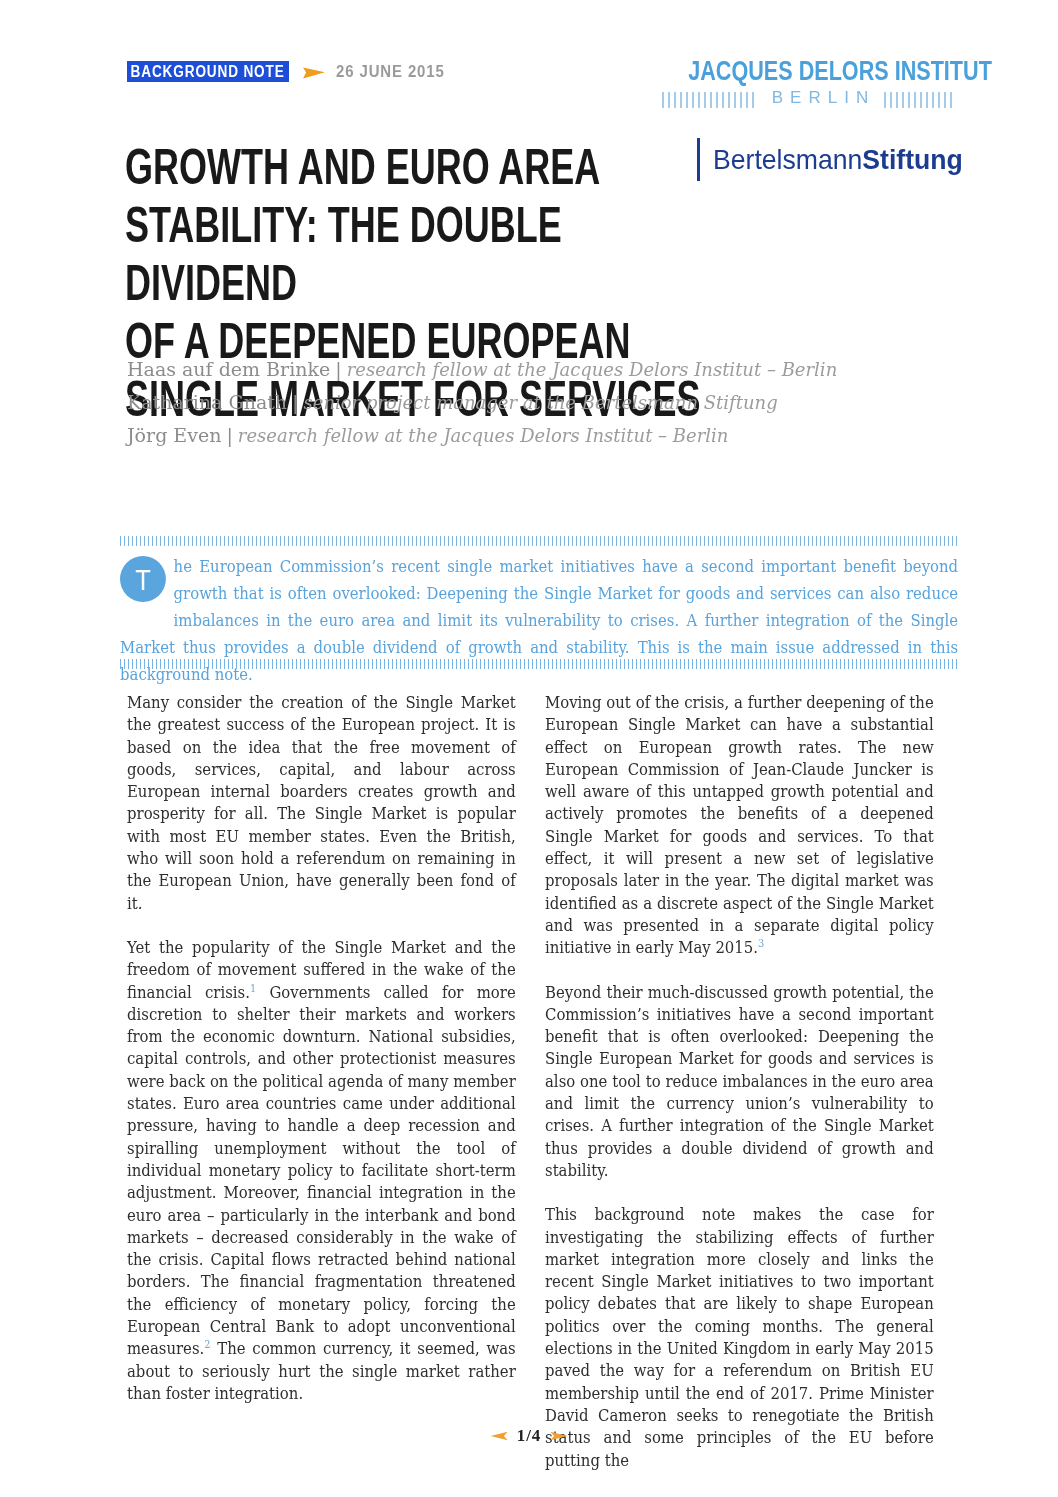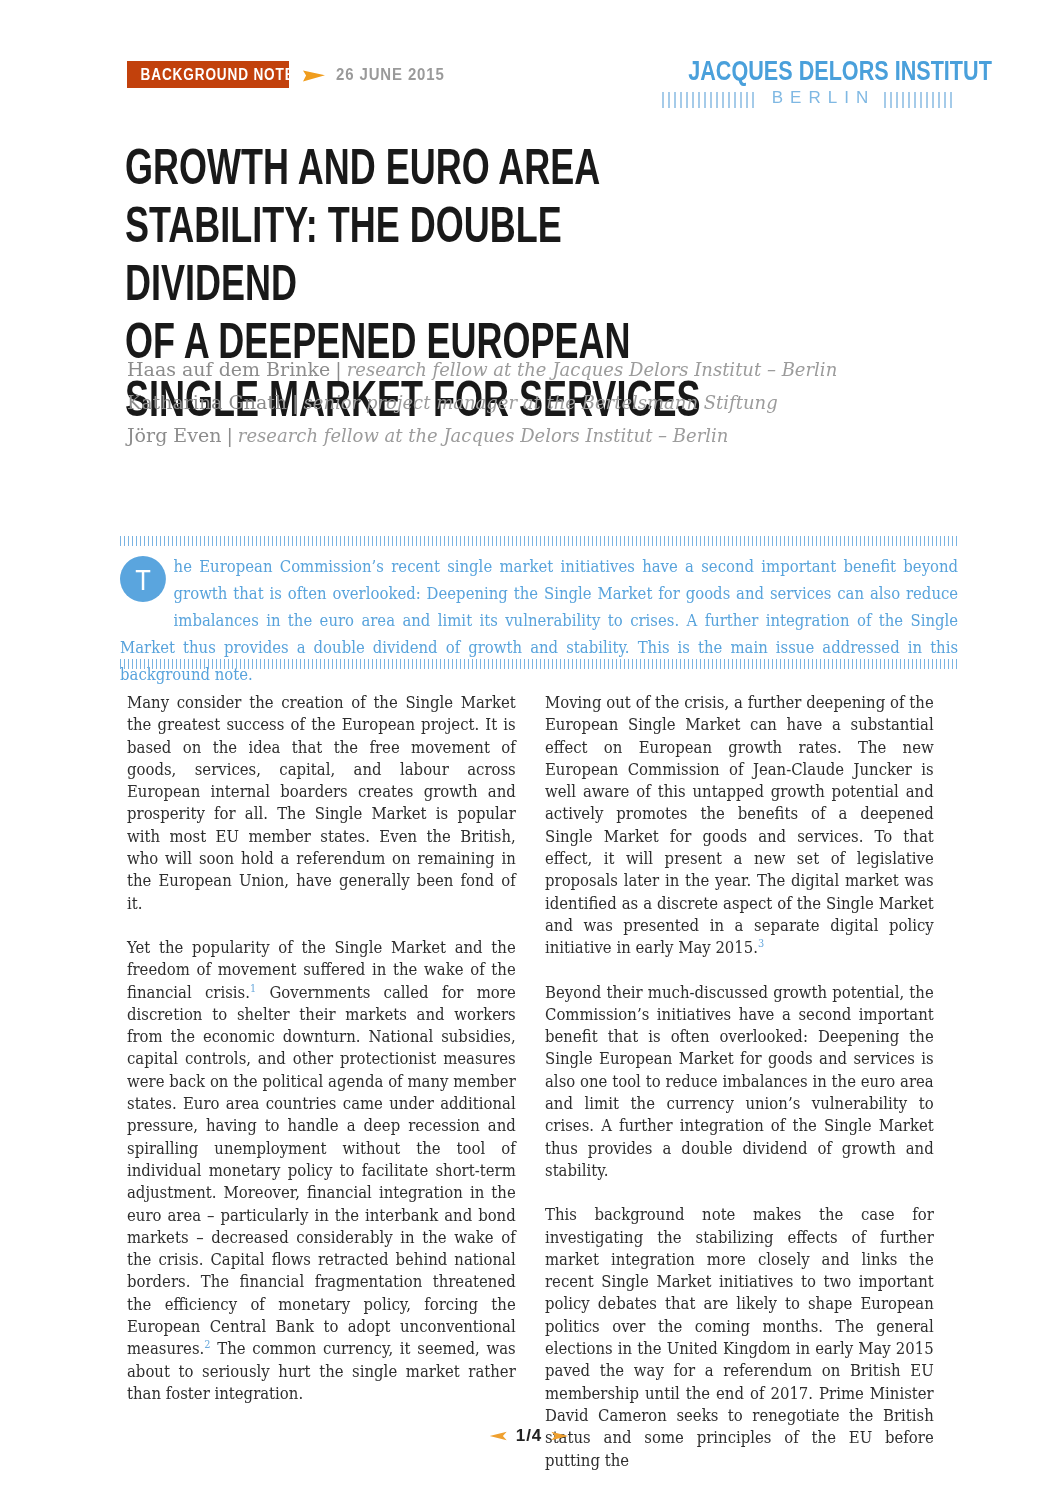--- a/index.html
+++ b/index.html
@@ -3,22 +3,22 @@
 <meta charset="utf-8">
 <style>
   html,body { margin:0; padding:0; background:#ffffff; }
   .page {
     position:relative; width:1058px; height:1497px; background:#ffffff;
     font-family:"DejaVu Serif", serif; overflow:hidden;
   }
 
   
   .header-row { position:absolute; left:127px; top:61px; display:flex; align-items:center; }
-  .badge { background:#c2410c; color:#ffffff; width:162px; height:27px;
-    display:flex; align-items:center; justify-content:flex-start; }
+  .badge { background:#1d4ed8; color:#ffffff; width:162px; height:21px;
+    display:flex; align-items:center; justify-content:center; }
   .badge-text { font-family:"Liberation Sans", sans-serif; font-weight:bold; font-size:16px;
     letter-spacing:1px; transform:scaleX(0.85); white-space:nowrap; }
   .header-arrow { width:22px; height:14px; background:#F09D1E;
     clip-path:polygon(0 22%, 100% 55%, 0 100%, 14% 58%); margin:0 11px 0 14px; }
   .header-date { font-family:"Liberation Sans", sans-serif; font-weight:bold; font-size:17px;
     color:#9A9A9A; letter-spacing:1px; transform:scaleX(0.88); transform-origin:left; white-space:nowrap; }
 
   
   .jdi { position:absolute; left:658px; top:56px; width:302px; text-align:center;
     font-family:"Liberation Sans", sans-serif; }
@@ -68,21 +68,21 @@
   .col-right { left:545px; }
   .body-para { margin:0 0 22px 0; }
   sup.fn { color:#69A9DC; font-size:10.5px; line-height:0; }
 
   
   .footer { position:absolute; left:0; top:1426px; width:100%;
     display:flex; align-items:center; justify-content:center; gap:9px; }
   .pg-arrow { width:17px; height:11px; background:#EFA02F; }
   .pg-arrow.left { clip-path:polygon(100% 12%, 0 50%, 100% 88%, 78% 50%); }
   .pg-arrow.right { clip-path:polygon(0 12%, 100% 50%, 0 88%, 22% 50%); }
-  .pg-num { font-family:Liberation Sans, sans-serif; font-weight:bold; font-size:17px;
+  .pg-num { font-family:Liberation Serif, serif; font-weight:bold; font-size:17px;
     color:#222222; letter-spacing:1px; }
 </style>
 </head>
 <body>
 
 <div class="page">
 
   <div class="header-row">
     <div class="badge">
       <span class="badge-text">BACKGROUND NOTE</span>
@@ -93,20 +93,26 @@
 
   <div class="jdi">
     <div class="jdi-line1">JACQUES DELORS INSTITUT</div>
     <div class="jdi-line2">
       <span class="jdi-hatch left"></span>
       <span class="jdi-berlin">BERLIN</span>
       <span class="jdi-hatch right"></span>
     </div>
   </div>
 
+  <div class="bst">
+    <span class="bst-bar"></span>
+    <span class="bst-text">
+      <span class="bst-regular">Bertelsmann</span><span class="bst-bold">Stiftung</span>
+    </span>
+  </div>
 
   <h1 class="title">GROWTH AND EURO AREA
 STABILITY: THE DOUBLE DIVIDEND
 OF A DEEPENED EUROPEAN
 SINGLE MARKET FOR SERVICES</h1>
 
   <div class="authors">
     <div class="author-line">
       <span>Haas auf dem Brinke</span><span class="author-sep">|</span><span class="author-role">research fellow at the Jacques Delors Institut – Berlin</span>
     </div>

